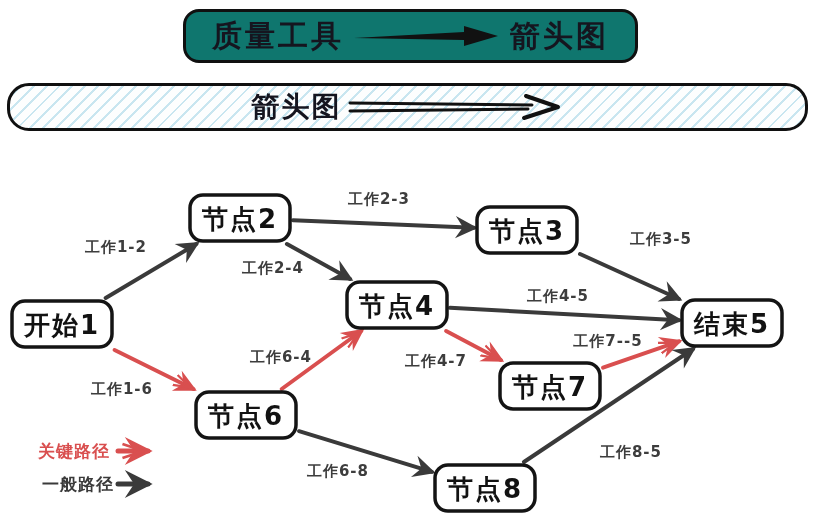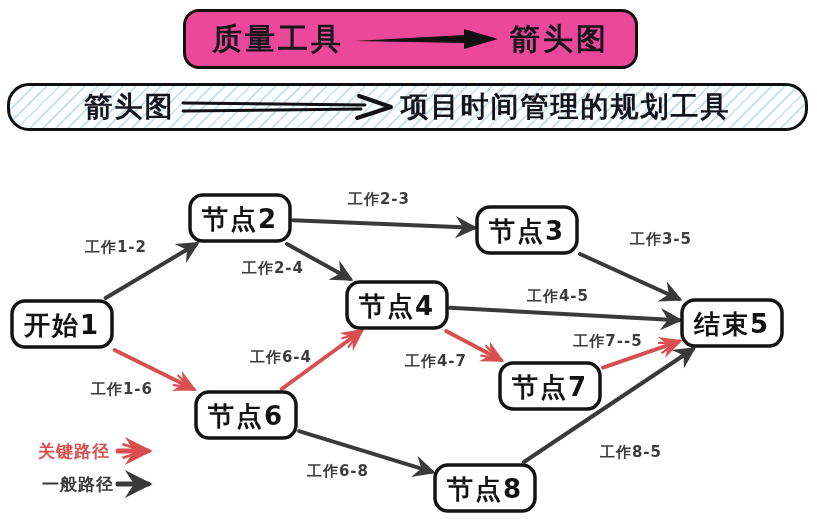--- a/index.html
+++ b/index.html
@@ -13,22 +13,22 @@
 
   .banner {
     position: absolute;
     display: flex; align-items: center; justify-content: center;
     border: 3px solid #101010;
     font-weight: bold;
     color: #15151f;
     white-space: nowrap;
   }
   .banner-top {
-    left: 183px; top: 9px; width: 455px; height: 60px;
-    background: #ec4899;
+    left: 183px; top: 9px; width: 455px; height: 54px;
+    background: #0f766e;
     border-radius: 16px;
     font-size: 30px; letter-spacing: 3px;
     gap: 8px;
   }
   .banner-sub {
     left: 7px; top: 83px; width: 801px; height: 48px;
     background:
       repeating-linear-gradient(135deg,
         rgba(201,230,240,0) 0px, rgba(201,230,240,0) 7px,
         #c9e6f0 7px, #c9e6f0 9px);
@@ -58,21 +58,20 @@
     <span>箭头图</span>
   </div>
 
   <div class="banner banner-sub">
     <span>箭头图</span>
     <svg width="218" height="28" viewBox="0 0 218 28" aria-hidden="true">
       <path d="M4,10 L186,12" stroke="#111" stroke-width="3" fill="none" stroke-linecap="round"></path>
       <path d="M4,18 L182,16" stroke="#111" stroke-width="3" fill="none" stroke-linecap="round"></path>
       <path d="M180,3 L212,14 L178,25" stroke="#111" stroke-width="4" fill="none" stroke-linejoin="round" stroke-linecap="round"></path>
     </svg>
-    <span>项目时间管理的规划工具</span>
   </div>
 
   <svg id="graph" width="817" height="519" viewBox="0 0 817 519">
     <defs>
       <marker id="arrow-normal" viewBox="0 0 14 14" refX="11" refY="7" markerWidth="6.5" markerHeight="6.5" orient="auto-start-reverse">
         <path d="M1,1 L13,7 L1,13 L5,7 Z" fill="#3a3a3a"></path>
       </marker>
       <marker id="arrow-critical" viewBox="0 0 14 14" refX="11" refY="7" markerWidth="6.5" markerHeight="6.5" orient="auto-start-reverse">
         <path d="M1,1 L13,7 L1,13 L5,7 Z" fill="#d94f4f"></path>
         <path d="M0,4 L9,7 L0,10" fill="none" stroke="#d94f4f" stroke-width="1.2"></path>

